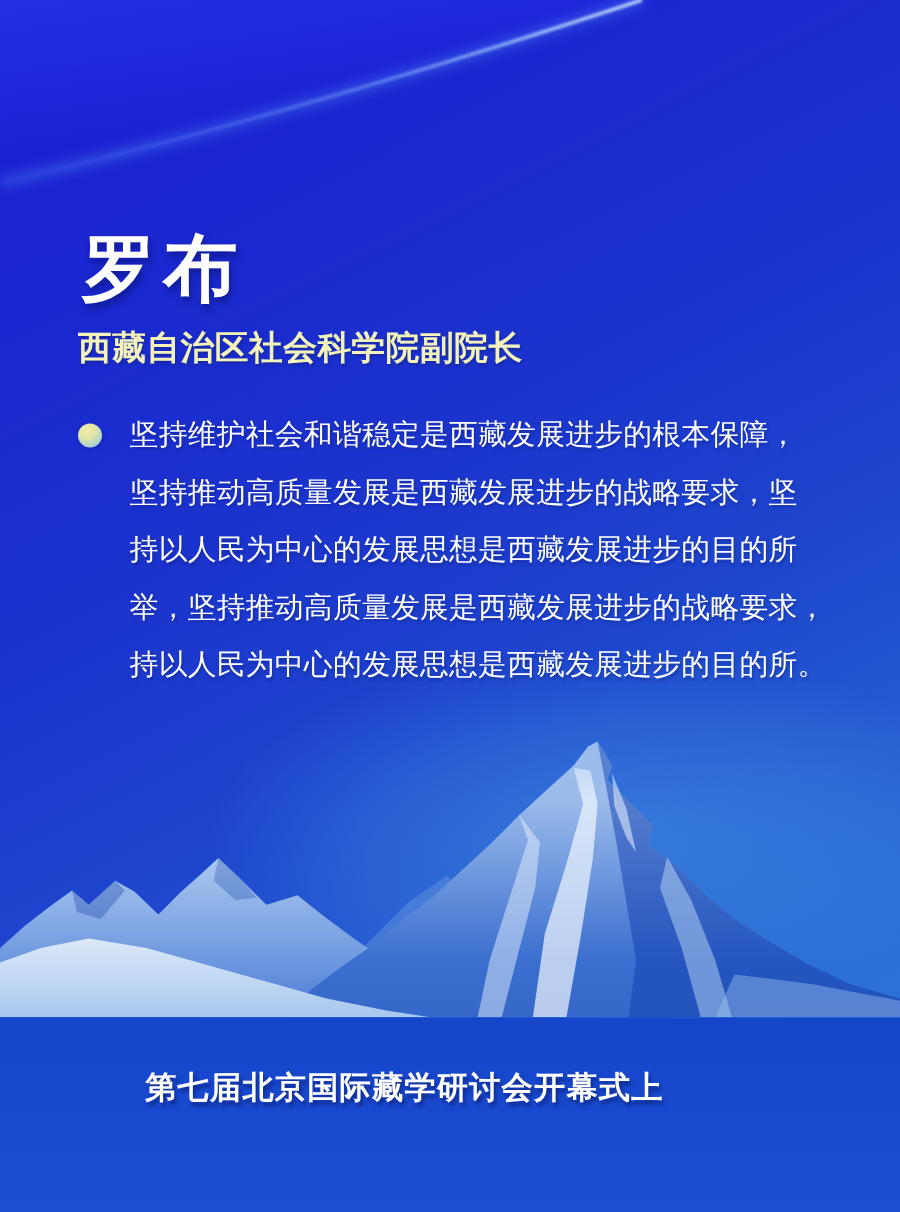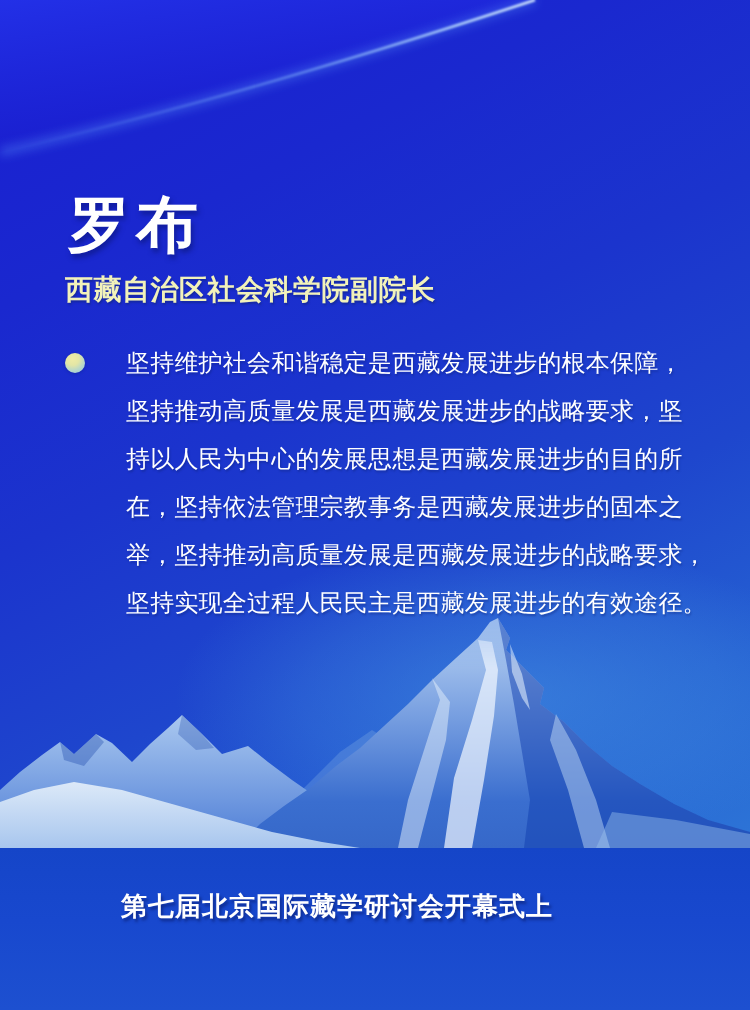--- a/index.html
+++ b/index.html
@@ -41,21 +41,21 @@
     text-shadow:1px 2px 2px rgba(18,38,120,.55);
     white-space:nowrap;
   }
   .bullet-dot{
     position:absolute;left:65px;top:353px;
     width:20px;height:20px;border-radius:50%;
     background:radial-gradient(circle at 38% 28%, #f0ecA5 0%, #e3e6a5 35%, #b9d8c8 62%, #8cc4e2 100%);
     box-shadow:0 1px 3px rgba(10,25,110,.35);
   }
   .quote-block{
-    position:absolute;left:126px;top:339px;
+    position:absolute;left:108px;top:339px;
   }
   .quote-line{
     height:48px;line-height:48px;
     font-size:24px;letter-spacing:0.2px;
     color:#ffffff;white-space:nowrap;
     text-shadow:1px 2px 2px rgba(15,35,120,.45);
   }
   
   .footer-band{
     position:absolute;left:0;top:848px;width:750px;height:162px;
@@ -143,21 +143,20 @@
   </svg>
 
   <h1 class="speaker-name">罗布</h1>
   <h2 class="speaker-title">西藏自治区社会科学院副院长</h2>
 
   <span class="bullet-dot"></span>
   <div class="quote-block">
     <div class="quote-line">坚持维护社会和谐稳定是西藏发展进步的根本保障，</div>
     <div class="quote-line">坚持推动高质量发展是西藏发展进步的战略要求，坚</div>
     <div class="quote-line">持以人民为中心的发展思想是西藏发展进步的目的所</div>
-    <div class="quote-line">在，坚持依法管理宗教事务是西藏发展进步的固本之</div>
     <div class="quote-line">举，坚持推动高质量发展是西藏发展进步的战略要求，</div>
-    <div class="quote-line">坚持实现全过程人民民主是西藏发展进步的有效途径。</div>
+    <div class="quote-line">持以人民为中心的发展思想是西藏发展进步的目的所。</div>
   </div>
 
   <div class="footer-band"></div>
   <div class="footer-event">第七届北京国际藏学研讨会开幕式上</div>
 
 </div>
 
 </body></html>

